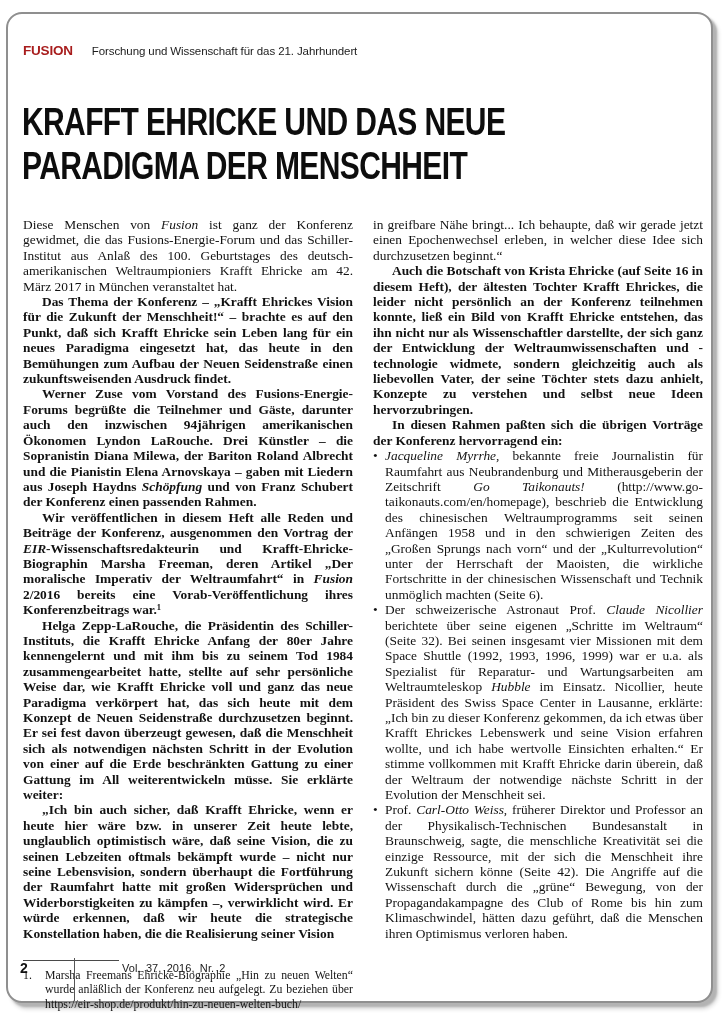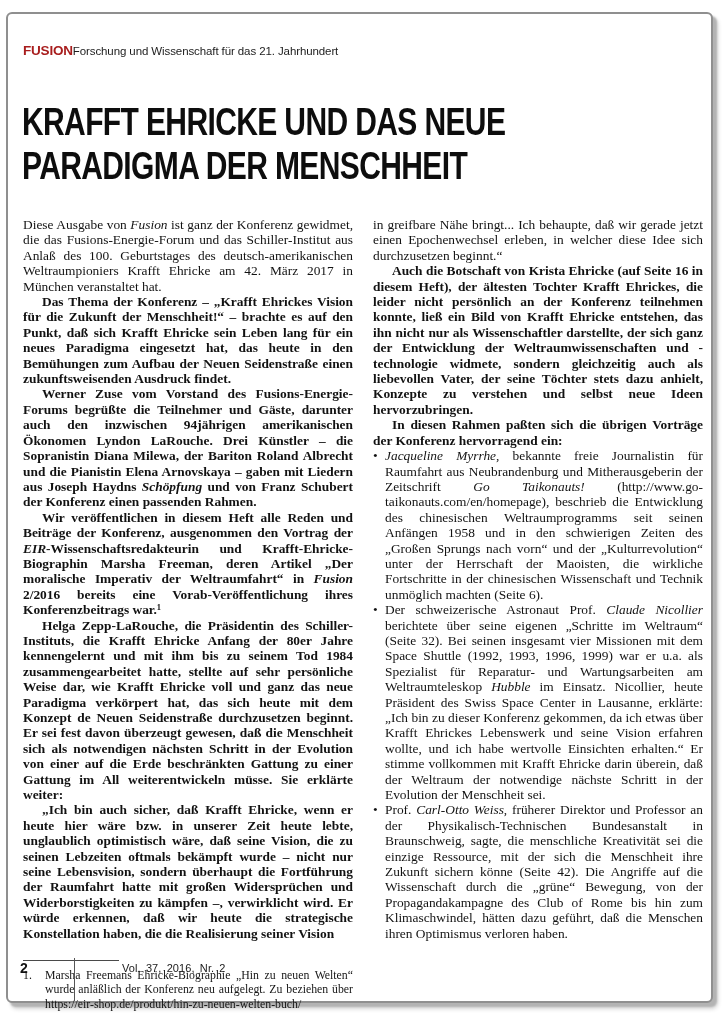--- a/index.html
+++ b/index.html
@@ -6,35 +6,35 @@
   body{
     width:724px;height:1024px;position:relative;overflow:hidden;
     background:#ffffff;
     font-family:"Liberation Serif","DejaVu Serif",serif;
     -webkit-font-smoothing:antialiased;
   }
   .page-card{
     position:absolute;left:6px;top:12px;width:703px;height:987px;
     background:#ffffff;
     border:2px solid #8f8f8f;
-    border-radius:6px;
+    border-radius:16px;
     box-shadow:4px 4px 2px #b3b3b3, 5px 6px 4px #d6d6d6;
   }
   
   .mag-header{
     position:absolute;left:15px;top:29px;right:20px;
     display:flex;align-items:baseline;
     font-family:"Liberation Sans","DejaVu Sans",sans-serif;
   }
   .mag-logo{
     font-size:13.5px;font-weight:bold;letter-spacing:-0.2px;
     color:#a81d1d;
   }
   .mag-tagline{
-    font-size:11.5px;color:#1c1c1c;letter-spacing:-0.1px;
+    margin-left:19px;font-size:11.5px;color:#1c1c1c;letter-spacing:-0.1px;
   }
   
   .article-title{
     position:absolute;left:14px;top:86px;width:880px;
     font-family:"Liberation Sans","DejaVu Sans",sans-serif;
     font-weight:bold;font-size:38px;line-height:44px;
     letter-spacing:-0.8px;color:#0d0d0d;
     transform:scaleX(0.79);transform-origin:0 0;
     white-space:nowrap;
   }
@@ -85,21 +85,21 @@
   </div>
 
   <div class="article-title">
     <div>KRAFFT EHRICKE UND DAS NEUE</div>
     <div>PARADIGMA DER MENSCHHEIT</div>
   </div>
 
   <div class="columns">
     <div class="col">
 
-      <p class=""><span>Diese Ausgabe von </span><i>Fusion</i><span> ist ganz der Konferenz gewidmet, die das Fusions-Energie-Forum und das Schiller-Institut aus Anlaß des 100. Geburtstages des deutsch-amerikanischen Weltraumpioniers Krafft Ehricke am 42. März 2017 in München veranstaltet hat.</span></p>
+      <p class=""><span>Diese Menschen von </span><i>Fusion</i><span> ist ganz der Konferenz gewidmet, die das Fusions-Energie-Forum und das Schiller-Institut aus Anlaß des 100. Geburtstages des deutsch-amerikanischen Weltraumpioniers Krafft Ehricke am 42. März 2017 in München veranstaltet hat.</span></p>
         <p class="indent"><span>Das Thema der Konferenz – „Krafft Ehrickes Vision für die Zukunft der Menschheit!“ – brachte es auf den Punkt, daß sich Krafft Ehricke sein Leben lang für ein neues Paradigma eingesetzt hat, das heute in den Bemühungen zum Aufbau der Neuen Seidenstraße einen zukunftsweisenden Ausdruck findet.</span></p>
         <p class="indent"><span>Werner Zuse vom Vorstand des Fusions-Energie-Forums begrüßte die Teilnehmer und Gäste, darunter auch den inzwischen 94jährigen amerikanischen Ökonomen Lyndon LaRouche. Drei Künstler – die Sopranistin Diana Milewa, der Bariton Roland Albrecht und die Pianistin Elena Arnovskaya – gaben mit Liedern aus Joseph Haydns </span><i>Schöpfung</i><span> und von Franz Schubert der Konferenz einen passenden Rahmen.</span></p>
         <p class="indent"><span>Wir veröffentlichen in diesem Heft alle Reden und Beiträge der Konferenz, ausgenommen den Vortrag der </span><i>EIR</i><span>-Wissenschaftsredakteurin und Krafft-Ehricke-Biographin Marsha Freeman, deren Artikel „Der moralische Imperativ der Weltraumfahrt“ in </span><i>Fusion</i><span> 2/2016 bereits eine Vorab-Veröffentlichung ihres Konferenzbeitrags war.¹</span></p>
         <p class="indent"><span>Helga Zepp-LaRouche, die Präsidentin des Schiller-Instituts, die Krafft Ehricke Anfang der 80er Jahre kennengelernt und mit ihm bis zu seinem Tod 1984 zusammengearbeitet hatte, stellte auf sehr persönliche Weise dar, wie Krafft Ehricke voll und ganz das neue Paradigma verkörpert hat, das sich heute mit dem Konzept de Neuen Seidenstraße durchzusetzen beginnt. Er sei fest davon überzeugt gewesen, daß die Menschheit sich als notwendigen nächsten Schritt in der Evolution von einer auf die Erde beschränkten Gattung zu einer Gattung im All weiterentwickeln müsse. Sie erklärte weiter:</span></p>
         <p class="indent"><span>„Ich bin auch sicher, daß Krafft Ehricke, wenn er heute hier wäre bzw. in unserer Zeit heute lebte, unglaublich optimistisch wäre, daß seine Vision, die zu seinen Lebzeiten oftmals bekämpft wurde – nicht nur seine Lebensvision, sondern überhaupt die Fortführung der Raumfahrt hatte mit großen Widersprüchen und Widerborstigkeiten zu kämpfen –, verwirklicht wird. Er würde erkennen, daß wir heute die strategische Konstellation haben, die die Realisierung seiner Vision</span></p>
         <div class="footnote-block">
         <div class="footnote-rule"></div>
         <div class="footnote">
           <span class="fn-marker">1.</span>
           <span class="fn-text"><span>Marsha Freemans Ehricke-Biographie „Hin zu neuen Welten“ wurde anläßlich der Konferenz neu aufgelegt. Zu beziehen über https://eir-shop.de/produkt/hin-zu-neuen-welten-buch/</span></span>

